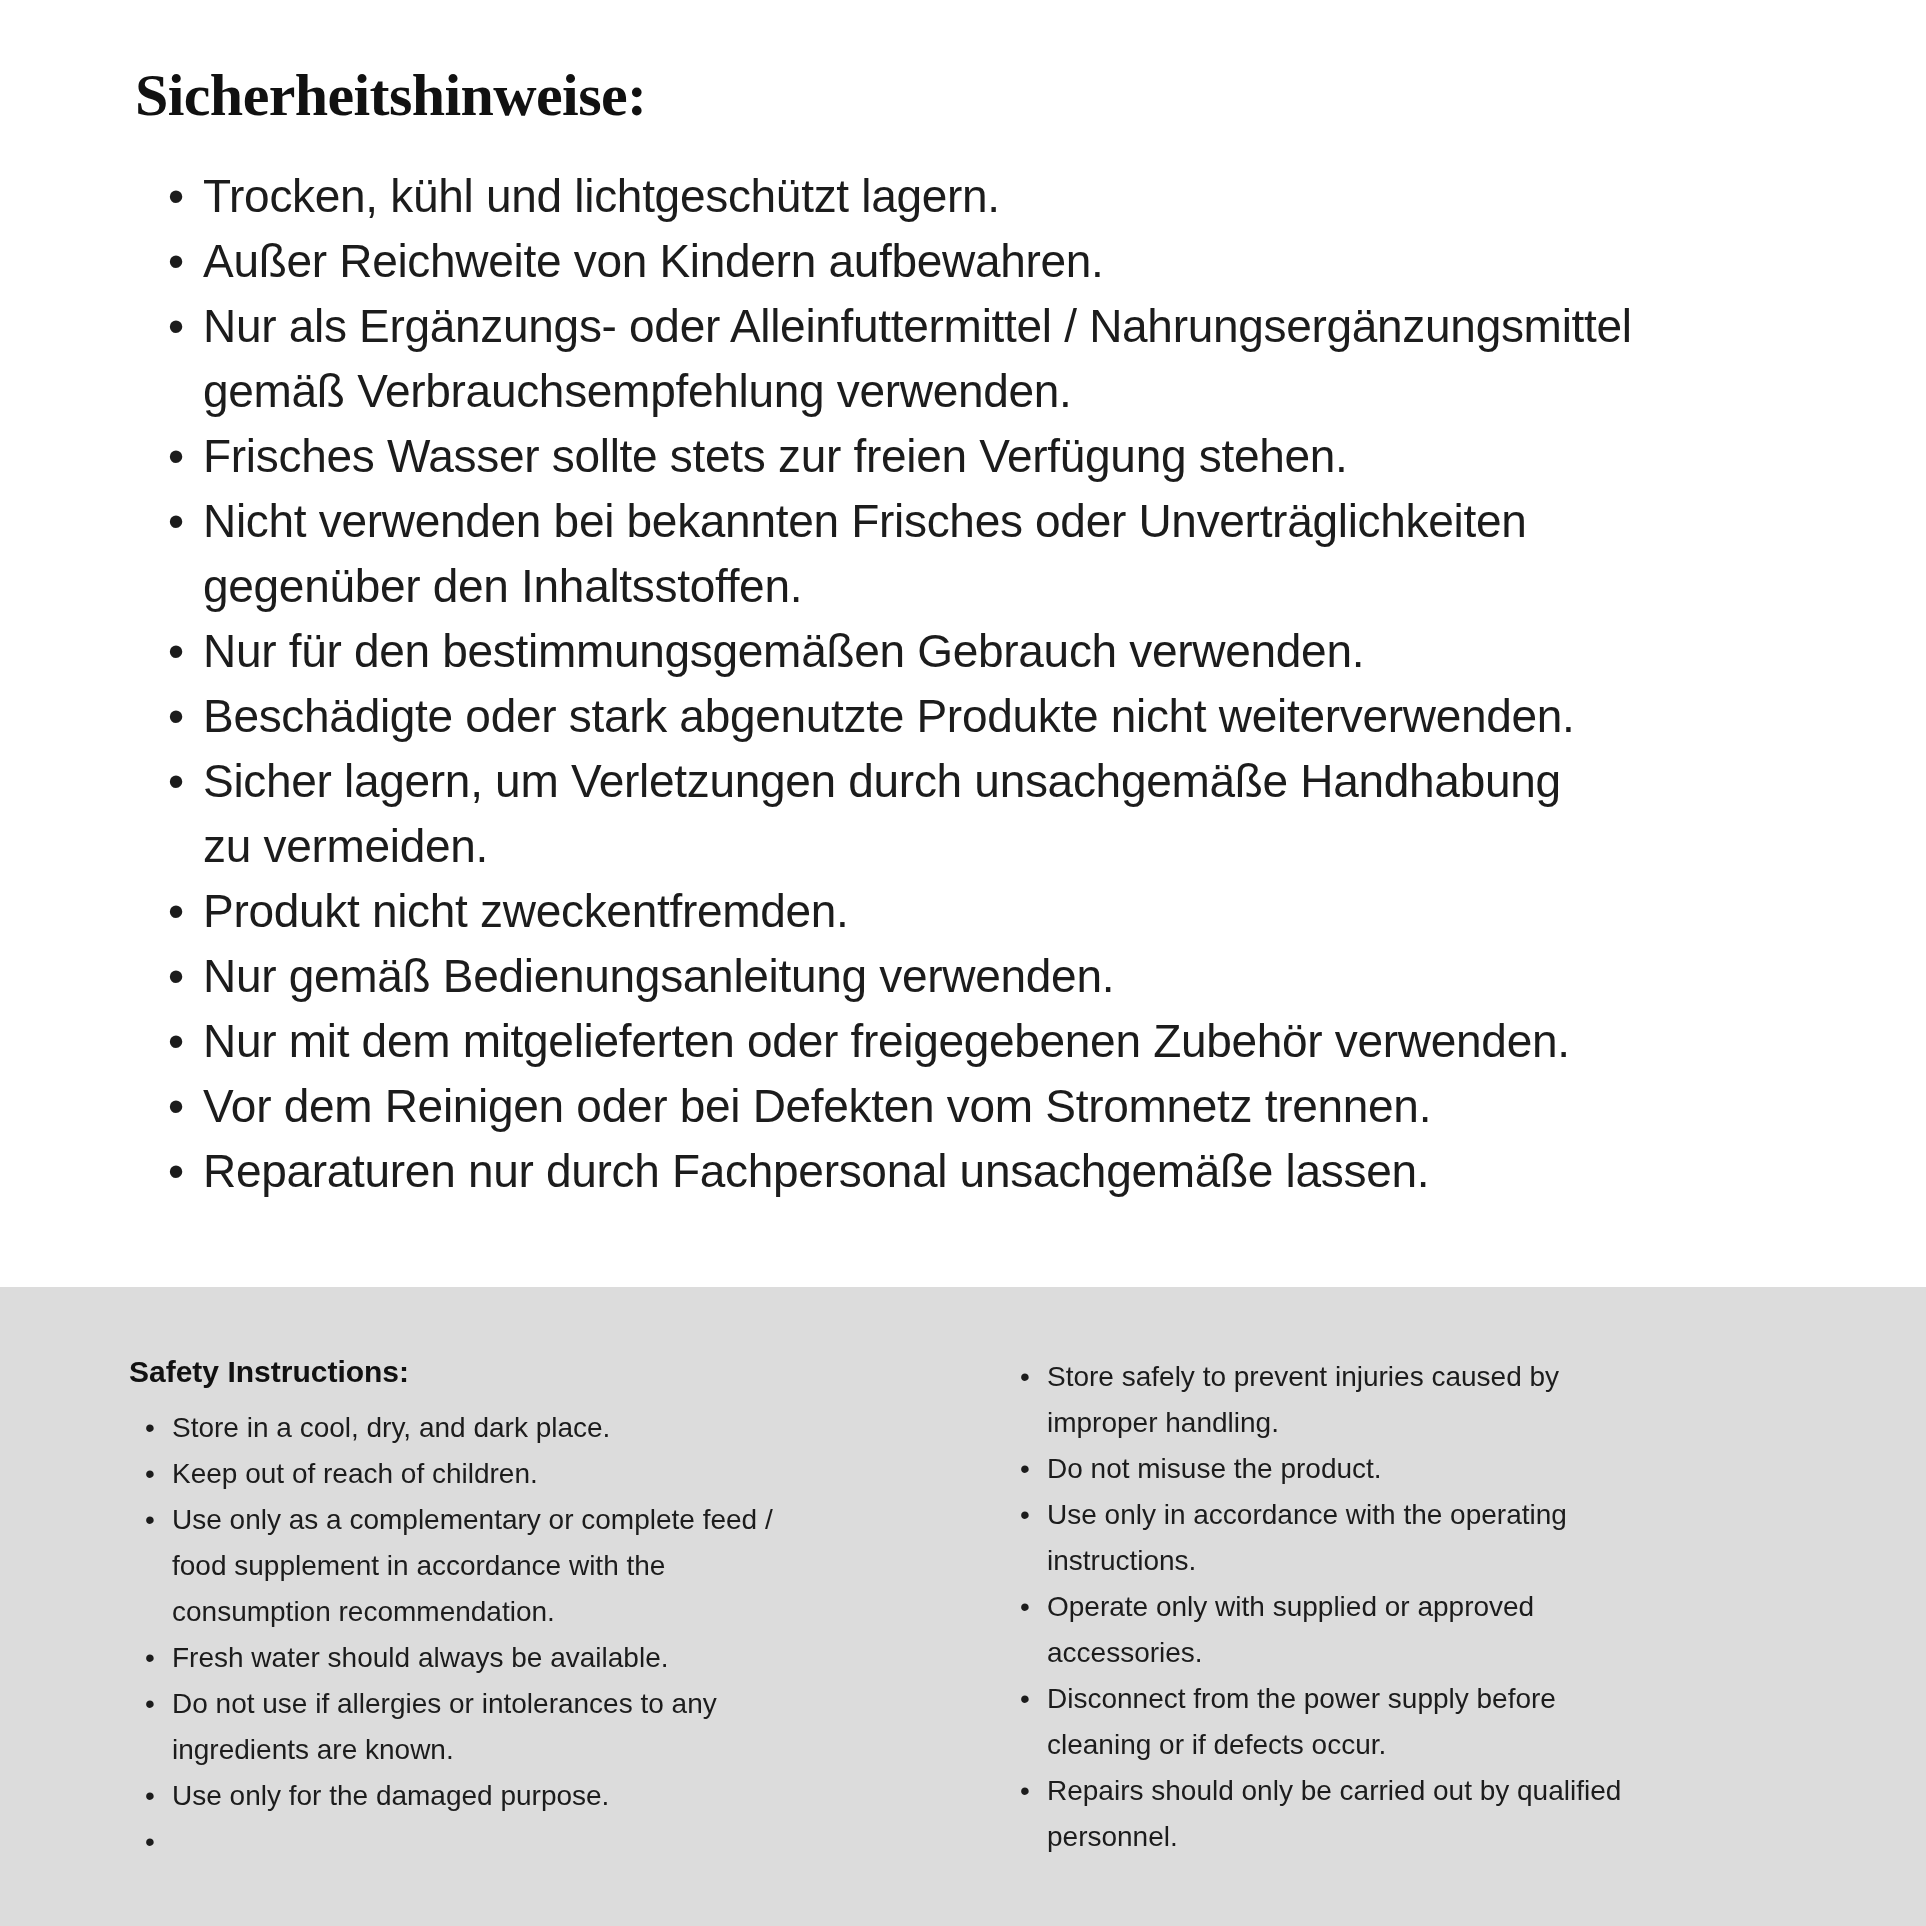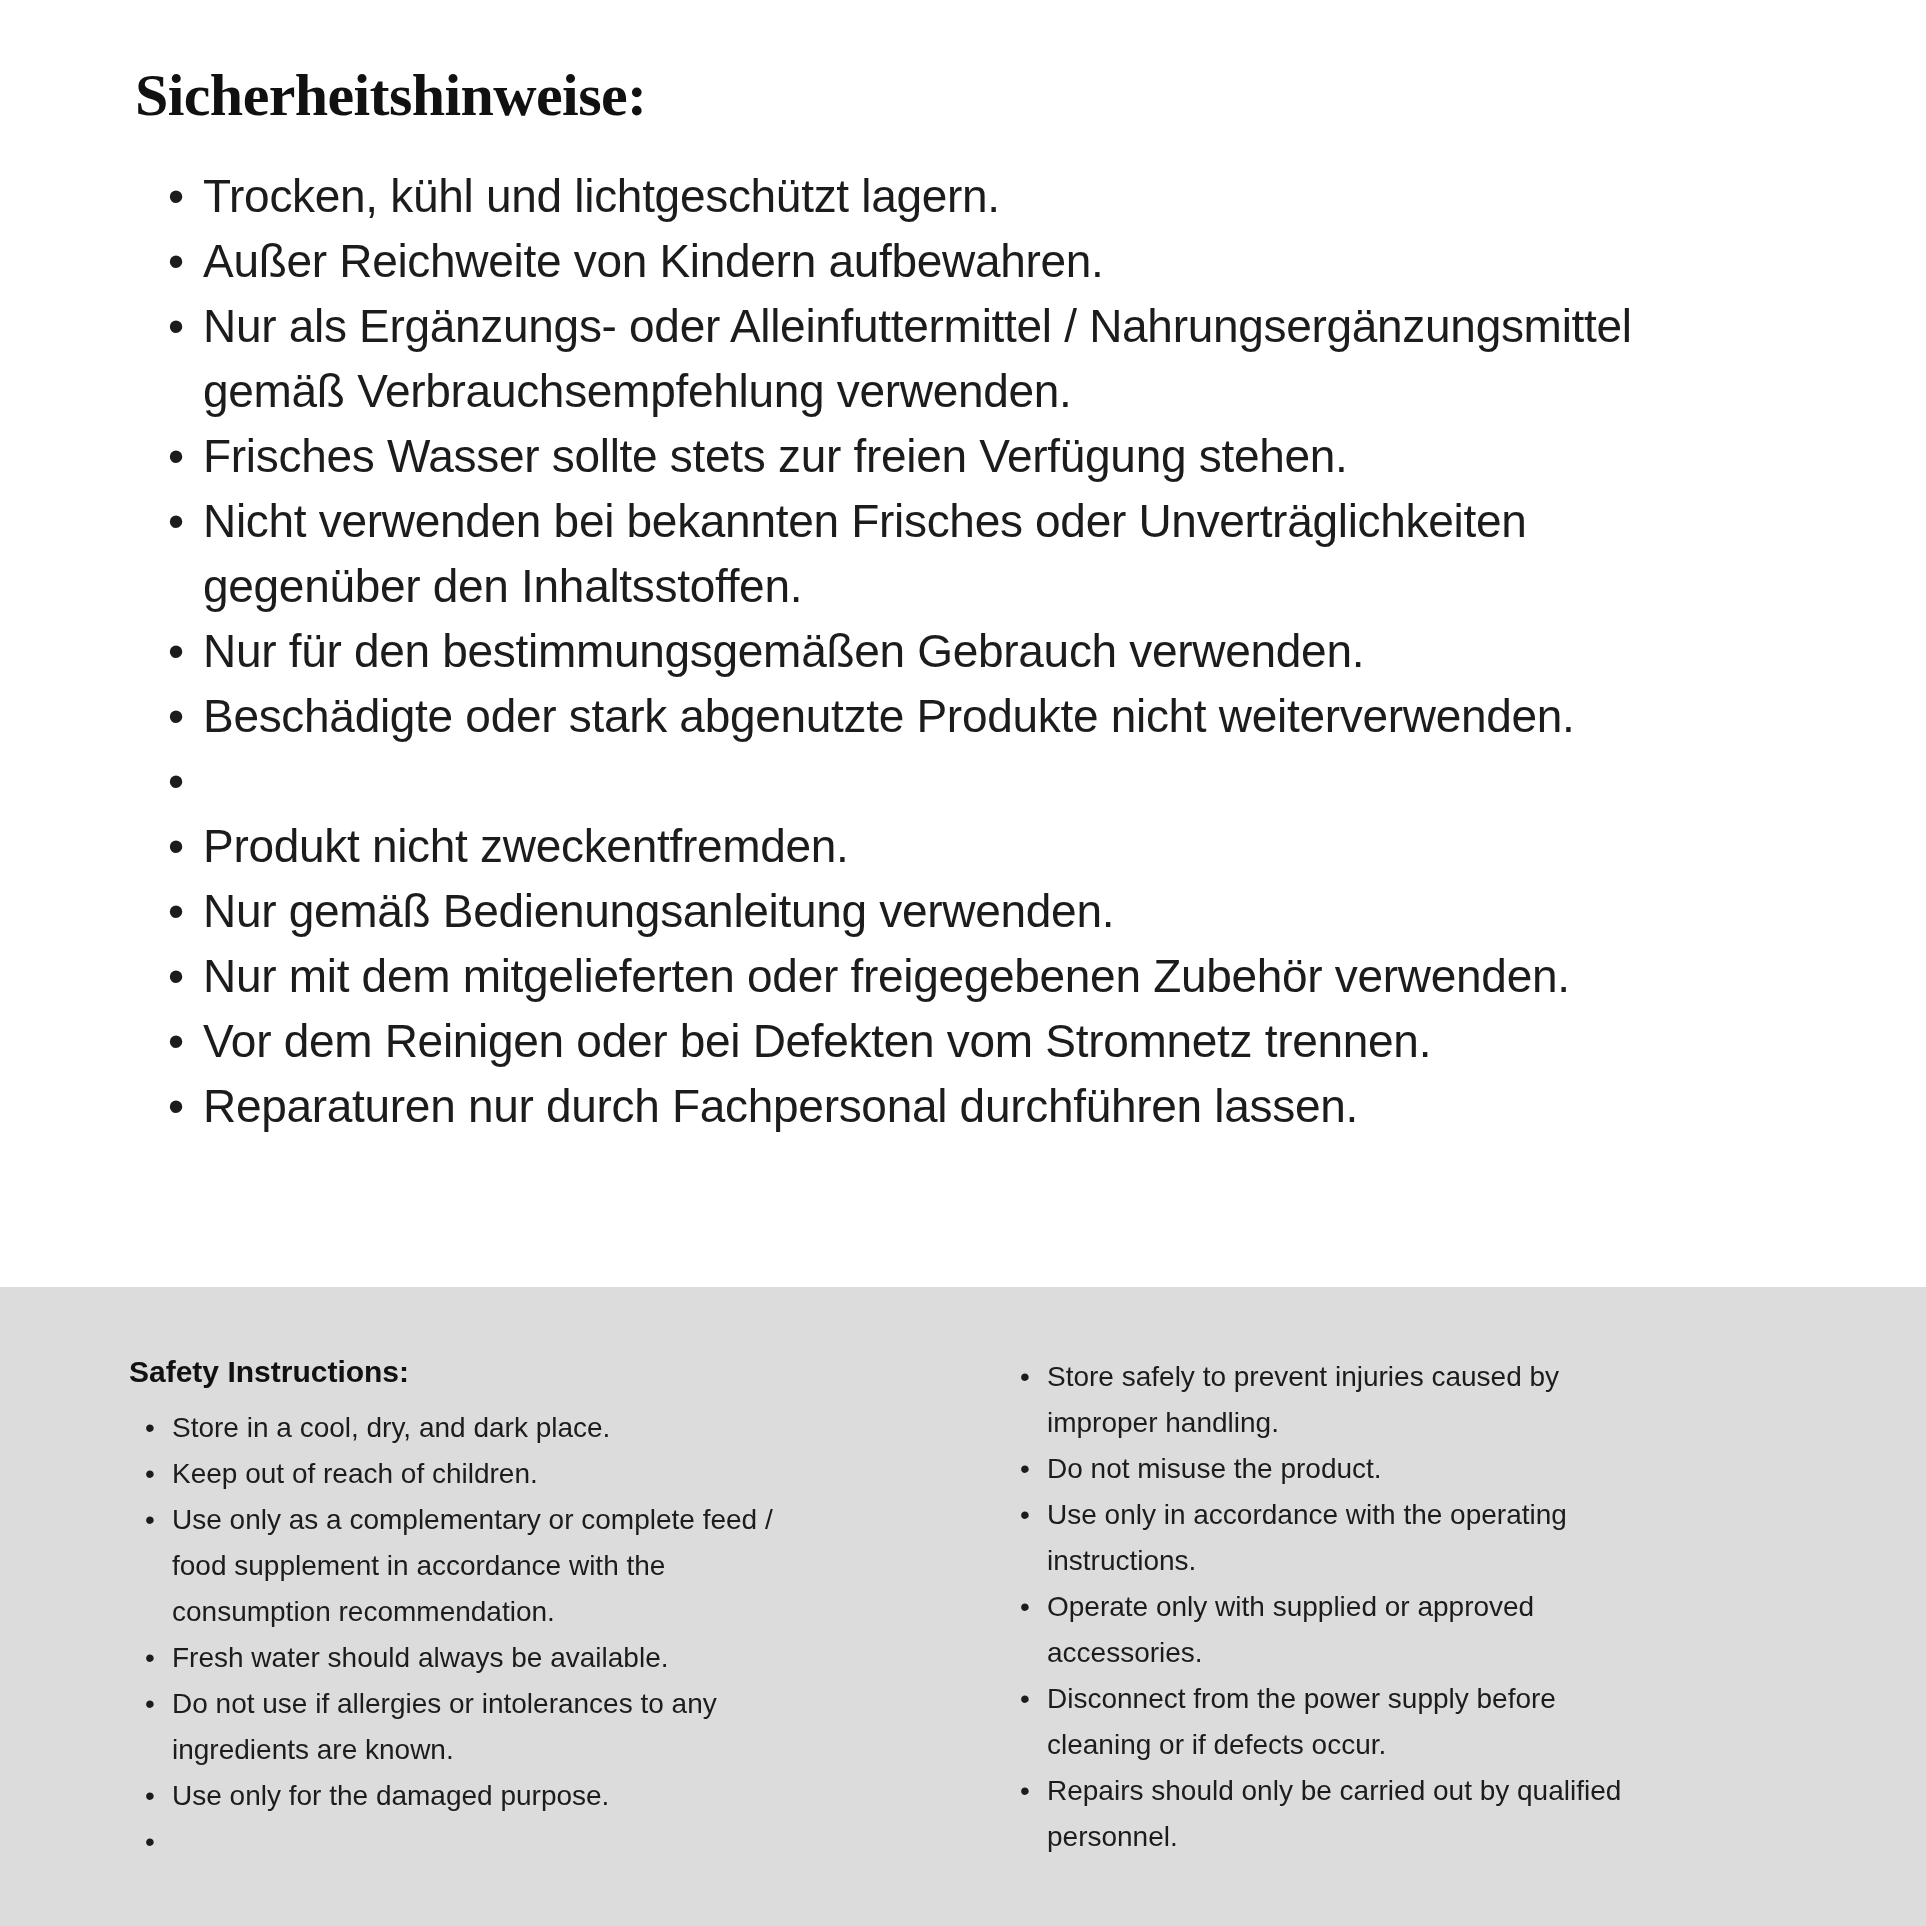--- a/index.html
+++ b/index.html
@@ -101,40 +101,42 @@
     <li>
         <span class="dot">•</span>
         <span class="txt">Nur für den bestimmungsgemäßen Gebrauch verwenden.</span>
       </li>
     <li>
         <span class="dot">•</span>
         <span class="txt">Beschädigte oder stark abgenutzte Produkte nicht weiterverwenden.</span>
       </li>
     <li>
         <span class="dot">•</span>
+        <span class="txt">Sicher lagern, um Verletzungen durch unsachgemäße Handhabung
+zu vermeiden.</span>
       </li>
     <li>
         <span class="dot">•</span>
         <span class="txt">Produkt nicht zweckentfremden.</span>
       </li>
     <li>
         <span class="dot">•</span>
         <span class="txt">Nur gemäß Bedienungsanleitung verwenden.</span>
       </li>
     <li>
         <span class="dot">•</span>
         <span class="txt">Nur mit dem mitgelieferten oder freigegebenen Zubehör verwenden.</span>
       </li>
     <li>
         <span class="dot">•</span>
         <span class="txt">Vor dem Reinigen oder bei Defekten vom Stromnetz trennen.</span>
       </li>
     <li>
         <span class="dot">•</span>
-        <span class="txt">Reparaturen nur durch Fachpersonal durchführen lassen.</span>
+        <span class="txt">Reparaturen nur durch Fachpersonal unsachgemäße lassen.</span>
       </li>
   </ul>
 
   <div class="band">
 
     <div class="en-heading">Safety Instructions:</div>
 
     <ul class="blist en-col left">
       <li>
           <span class="dot">•</span>

